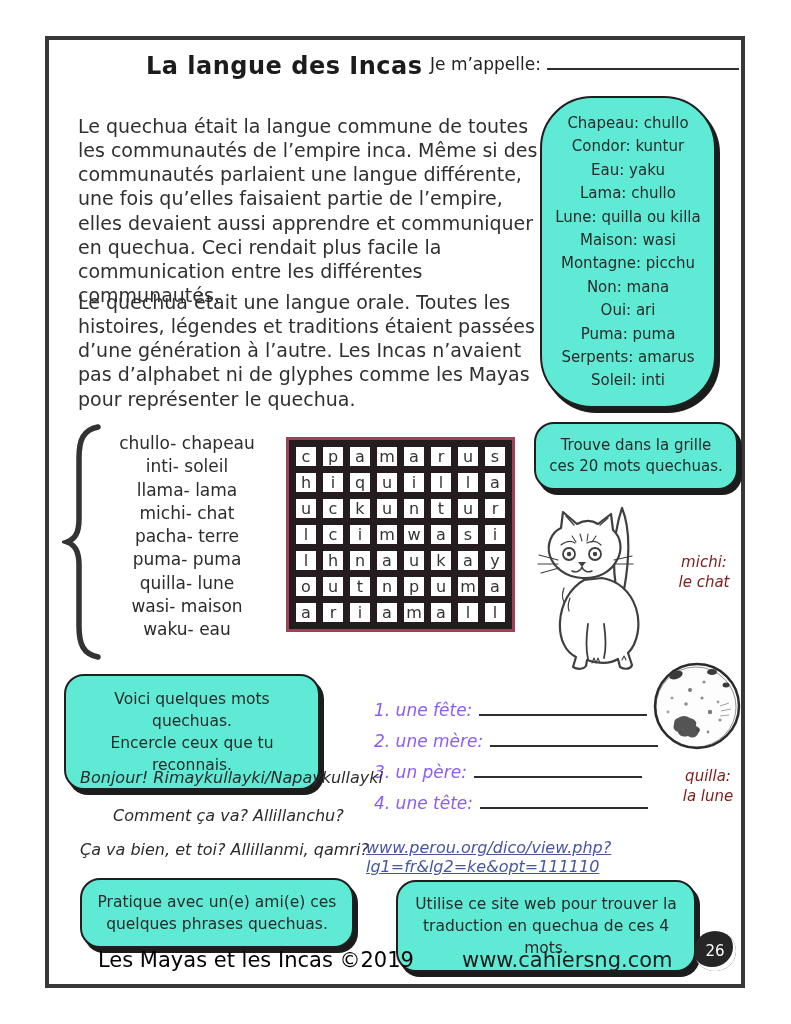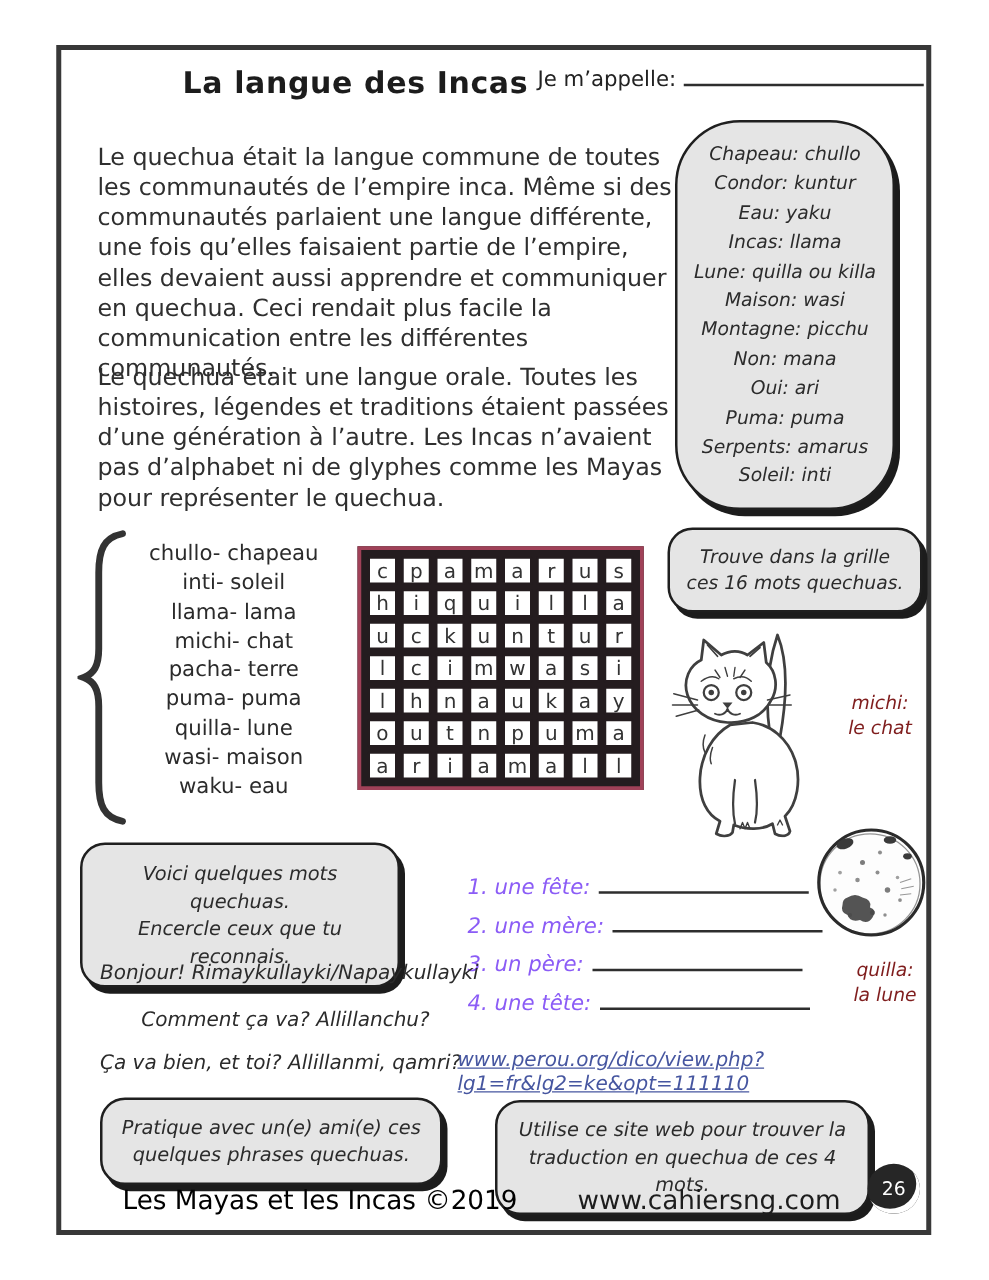--- a/index.html
+++ b/index.html
@@ -9,22 +9,22 @@
   .frame{left:45px;top:36px;width:692px;height:944px;border:4px solid #383838;}
 
   .title{left:146px;top:52px;font-size:24px;font-weight:bold;color:#1c1c1c;letter-spacing:.5px;}
   .name-row{left:430px;top:54px;font-size:17px;color:#222;}
   .name-blank{display:inline-block;width:192px;height:13px;border-bottom:2px solid #2e2e2e;margin-left:6px;}
 
   .para{left:78px;width:462px;font-size:19px;line-height:1.27;color:#2f2f2f;}
   .para1{top:114px;}
   .para2{top:290px;}
 
-  .bubble{background:#e5e5e5;border:2.5px solid #1f1f1f;box-shadow:4px 5px 0 #1c1c1c;
-          text-align:center;font-style:italic;color:#2b2b2b;}
+  .bubble{background:#5eead4;border:2.5px solid #1f1f1f;box-shadow:4px 5px 0 #1c1c1c;
+          text-align:center;color:#2b2b2b;}
   .vocab-box{left:540px;top:96px;width:172px;height:282px;border-radius:52px;padding:14px 0 12px;}
   .vocab-item{font-size:15px;line-height:23.4px;}
 
   .brace-svg{left:62px;top:422px;}
   .word-list{left:92px;top:432px;width:190px;}
   .word-item{font-size:17px;line-height:23.3px;text-align:center;color:#2b2b2b;}
 
   .grid-frame{left:286px;top:437px;border:3px solid #a04158;background:#241c1f;padding:5px;
               display:grid;grid-template-columns:repeat(8,24px);grid-auto-rows:23px;gap:3px;}
   .cell{background:#fff;border:2px solid #241c1f;border-radius:2px;display:flex;align-items:center;
@@ -70,21 +70,21 @@
     <span>Je m’appelle:</span><span class="name-blank"></span>
   </div>
 
   <div class="abs para para1">Le quechua était la langue commune de toutes les communautés de l’empire inca. Même si des communautés parlaient une langue différente, une fois qu’elles faisaient partie de l’empire, elles devaient aussi apprendre et communiquer en quechua. Ceci rendait plus facile la communication entre les différentes communautés.</div>
   <div class="abs para para2">Le quechua était une langue orale. Toutes les histoires, légendes et traditions étaient passées d’une génération à l’autre. Les Incas n’avaient pas d’alphabet ni de glyphes comme les Mayas pour représenter le quechua.</div>
 
   <div class="abs bubble vocab-box">
       <div class="vocab-item">Chapeau: chullo</div>
       <div class="vocab-item">Condor: kuntur</div>
       <div class="vocab-item">Eau: yaku</div>
-      <div class="vocab-item">Incas: llama</div>
+      <div class="vocab-item">Lama: chullo</div>
       <div class="vocab-item">Lune: quilla ou killa</div>
       <div class="vocab-item">Maison: wasi</div>
       <div class="vocab-item">Montagne: picchu</div>
       <div class="vocab-item">Non: mana</div>
       <div class="vocab-item">Oui: ari</div>
       <div class="vocab-item">Puma: puma</div>
       <div class="vocab-item">Serpents: amarus</div>
       <div class="vocab-item">Soleil: inti</div>
     </div>
 
@@ -157,21 +157,21 @@
       <div class="cell">i</div>
       <div class="cell">a</div>
       <div class="cell">m</div>
       <div class="cell">a</div>
       <div class="cell">l</div>
       <div class="cell">l</div>
     </div>
 
   <div class="abs bubble find-box">
     <div>Trouve dans la grille</div>
-    <div>ces 16 mots quechuas.</div>
+    <div>ces 20 mots quechuas.</div>
   </div>
 
   <svg class="abs cat-svg" width="140" height="170" viewBox="0 0 140 170">
     <g fill="none" stroke="#3f3f3f" stroke-width="2.2" stroke-linejoin="round" stroke-linecap="round">
       <path d="M88 88 C84 60 86 32 94 8 C103 30 101 62 96 90" fill="#fff"></path>
       <path d="M56 80 C42 88 33 104 32 122 C31 140 38 152 48 157 L45 167 C50 170 56 169 58 166 L59 160 C69 164 82 164 90 159 L92 167 C97 170 103 169 104 165 L100 153 C110 143 113 124 108 108 C102 90 88 80 74 78 Z" fill="#fff"></path>
       <path d="M60 124 C58 138 58 150 60 159" stroke-width="1.8"></path>
       <path d="M76 124 C78 138 78 150 76 158" stroke-width="1.8"></path>
       <path d="M22 56 C18 44 24 32 33 28 L35 12 L49 24 C56 20 64 20 70 24 L83 14 L85 30 C93 37 95 50 89 60 C83 72 70 79 54 78 C38 77 26 68 22 56 Z" fill="#fff"></path>
       <path d="M38 16 L46 25 M80 18 L72 25" stroke-width="1.4"></path>

